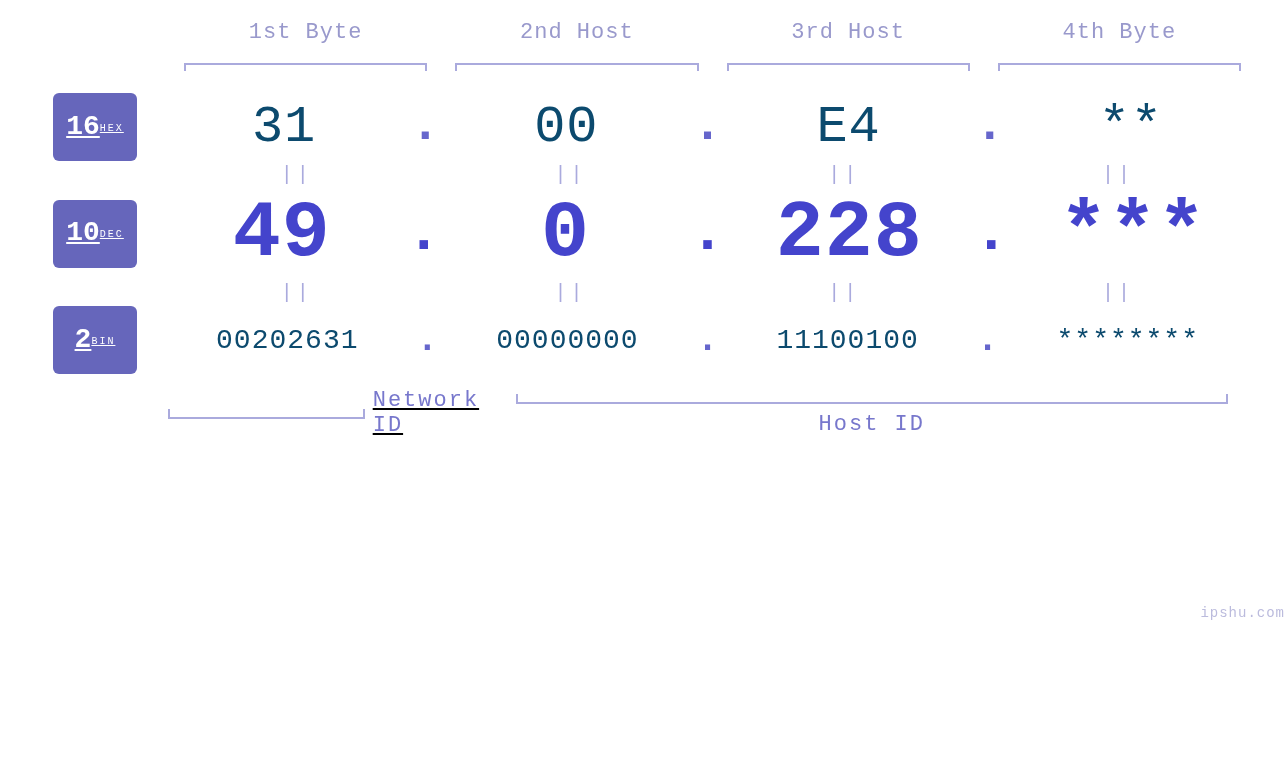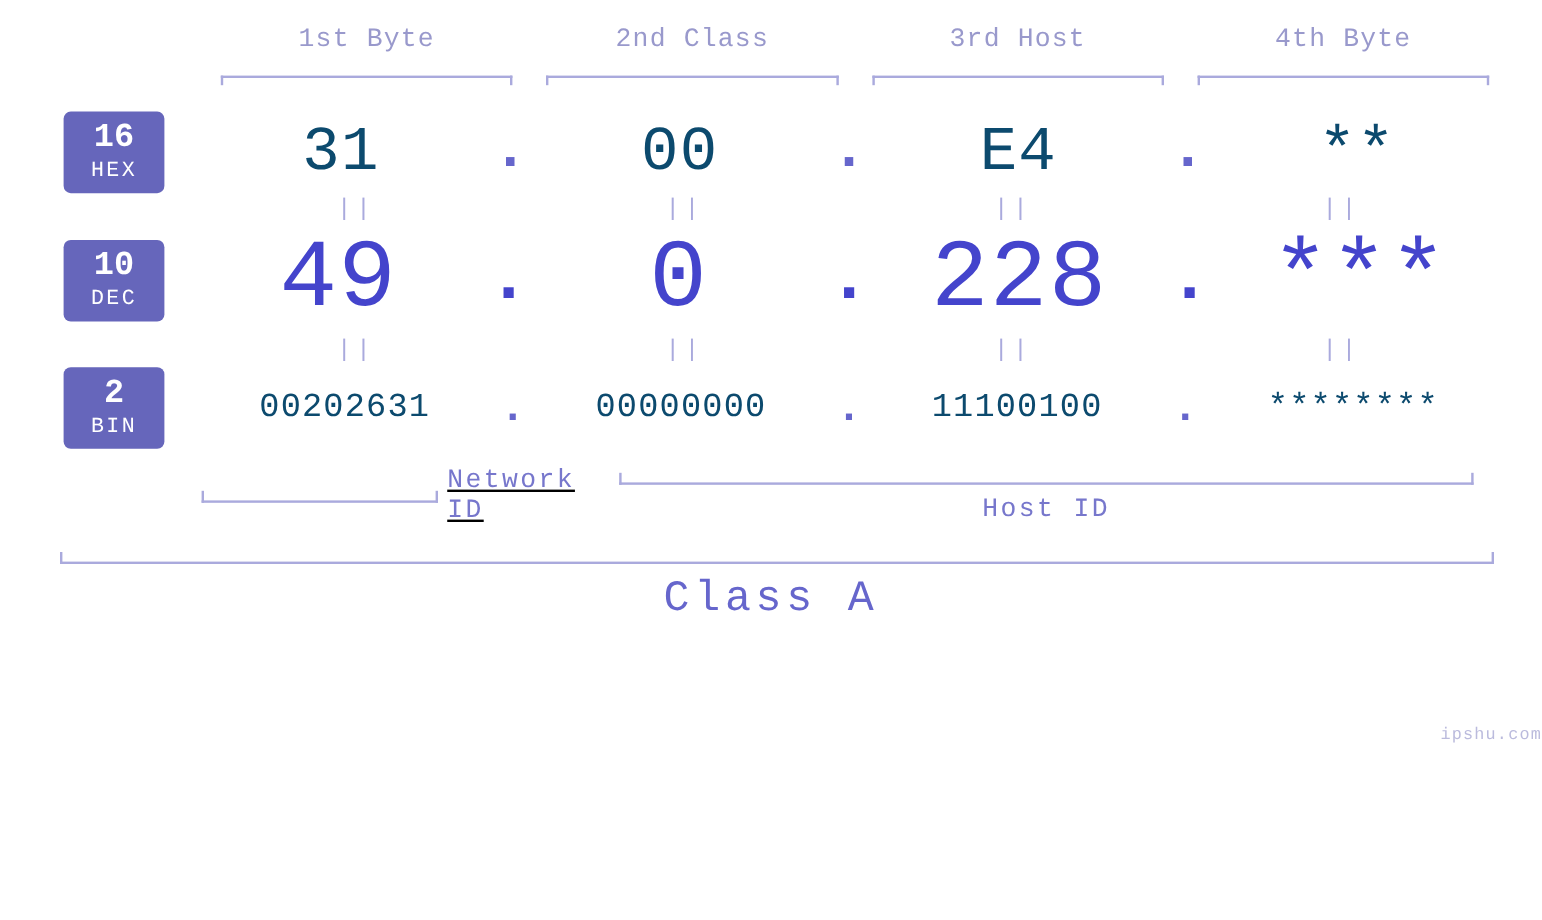--- a/index.html
+++ b/index.html
@@ -105,30 +105,31 @@
       justify-content: center;
     }
 
     .label-box {
       background: #6666bb;
       color: #ffffff;
       border-radius: 6px;
       width: 84px;
       height: 68px;
       display: flex;
-      flex-direction: column;
+      flex-direction: row;
       align-items: center;
       justify-content: center;
       font-size: 28px;
       font-weight: bold;
       line-height: 1.1;
+      text-decoration: underline;
     }
 
     .label-box .label-sub {
-      font-size: 18px;
+      font-size: 10px;
       font-weight: normal;
       letter-spacing: 2px;
       margin-top: 2px;
     }
 
     .row-values {
       flex: 1;
       display: flex;
       align-items: center;
     }
@@ -146,21 +147,21 @@
       color: #0c4a6e;
       letter-spacing: 1px;
     }
 
     .byte-value.hex {
       font-size: 52px;
     }
 
     .byte-value.dec {
       font-size: 80px;
-      font-weight: normal;
+      font-weight: bold;
       color: #4444cc;
     }
 
     .byte-value.bin {
       font-size: 28px;
     }
 
     .dot {
       color: #6666cc;
       font-size: 50px;
@@ -359,21 +360,21 @@
       letter-spacing: 1px;
     }
   </style>
 </head>
 <body>
 
 <div class="main-container">
 
   <div class="byte-headers">
     <div class="byte-header">1st Byte</div>
-    <div class="byte-header">2nd Class</div>
+    <div class="byte-header">2nd Host</div>
     <div class="byte-header">3rd Host</div>
     <div class="byte-header">4th Byte</div>
   </div>
 
   <div class="bracket-row">
     <div class="bracket">
         <div class="bracket-right"></div>
       </div>
     <div class="bracket">
         <div class="bracket-right"></div>
@@ -494,22 +495,16 @@
 
       <div class="host-id-area">
         <div class="host-id-bracket">
           <div class="br"></div>
         </div>
         <span class="id-label-text">Host ID</span>
       </div>
     </div>
   </div>
 
-  <div class="class-section">
-    <div class="class-bracket-outer">
-      <div class="br"></div>
-    </div>
-    <span class="class-label">Class A</span>
-  </div>
 
   <div class="watermark">ipshu.com</div>
 
 </div>
 
 </body></html>

